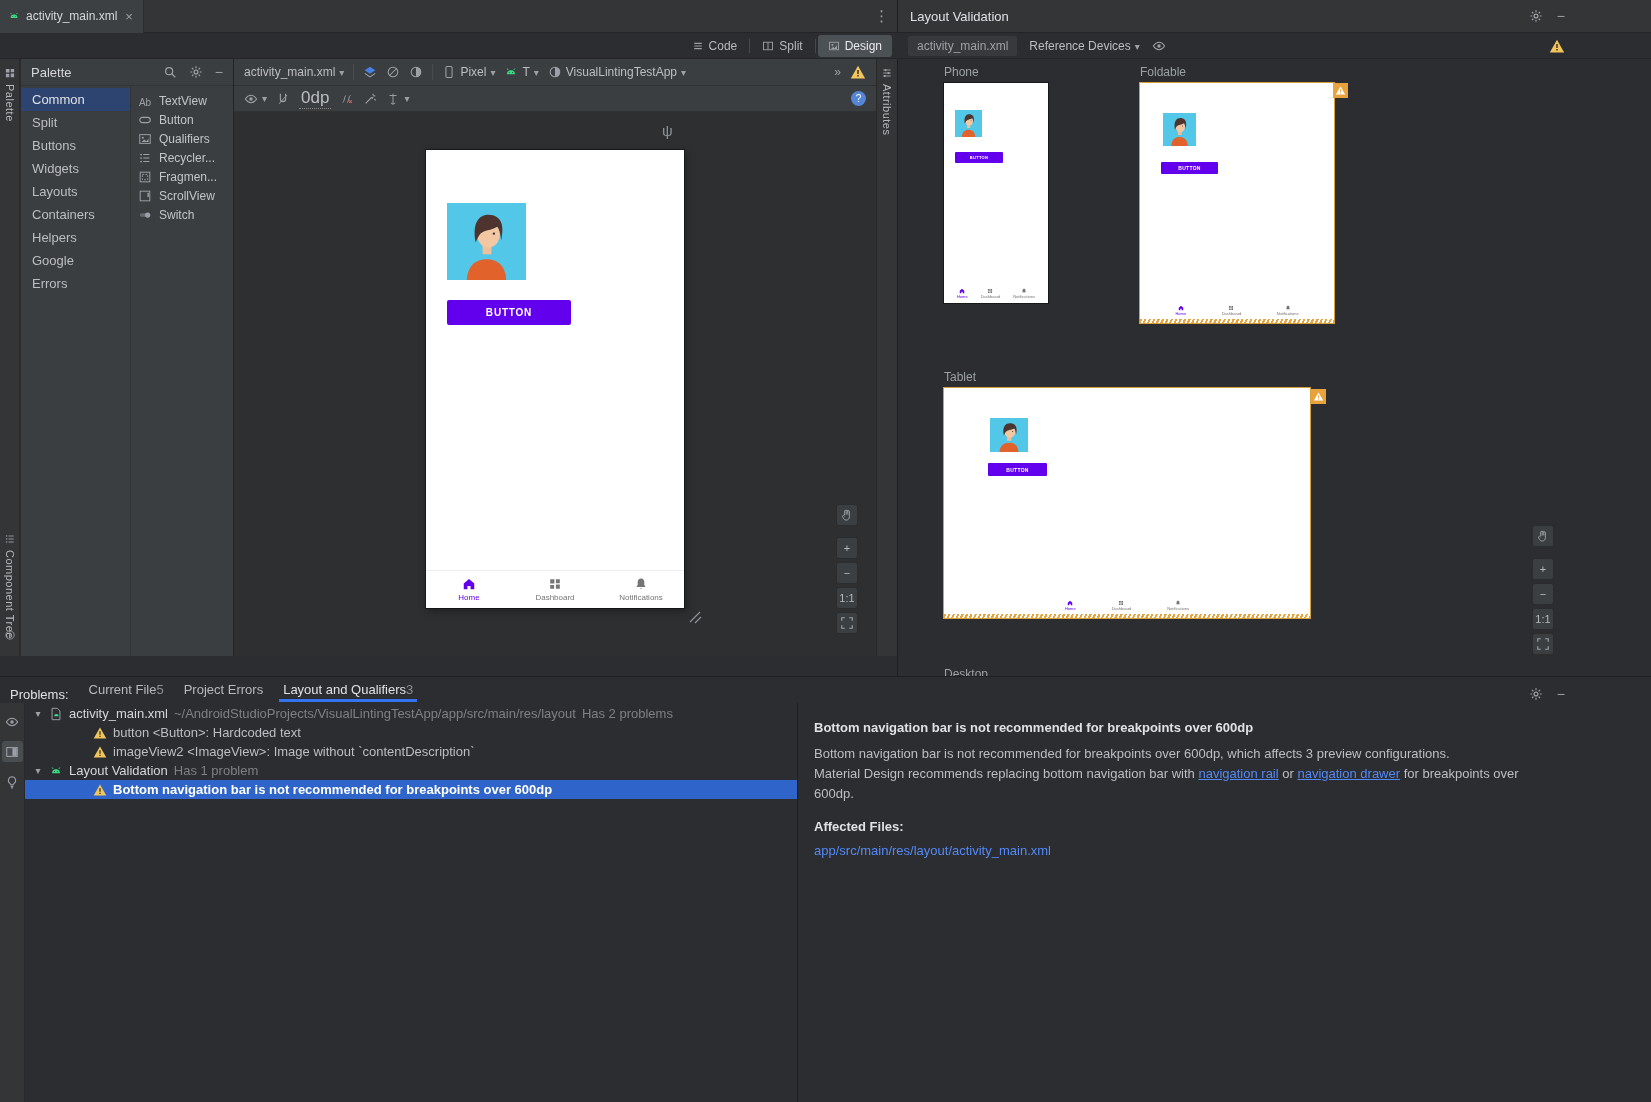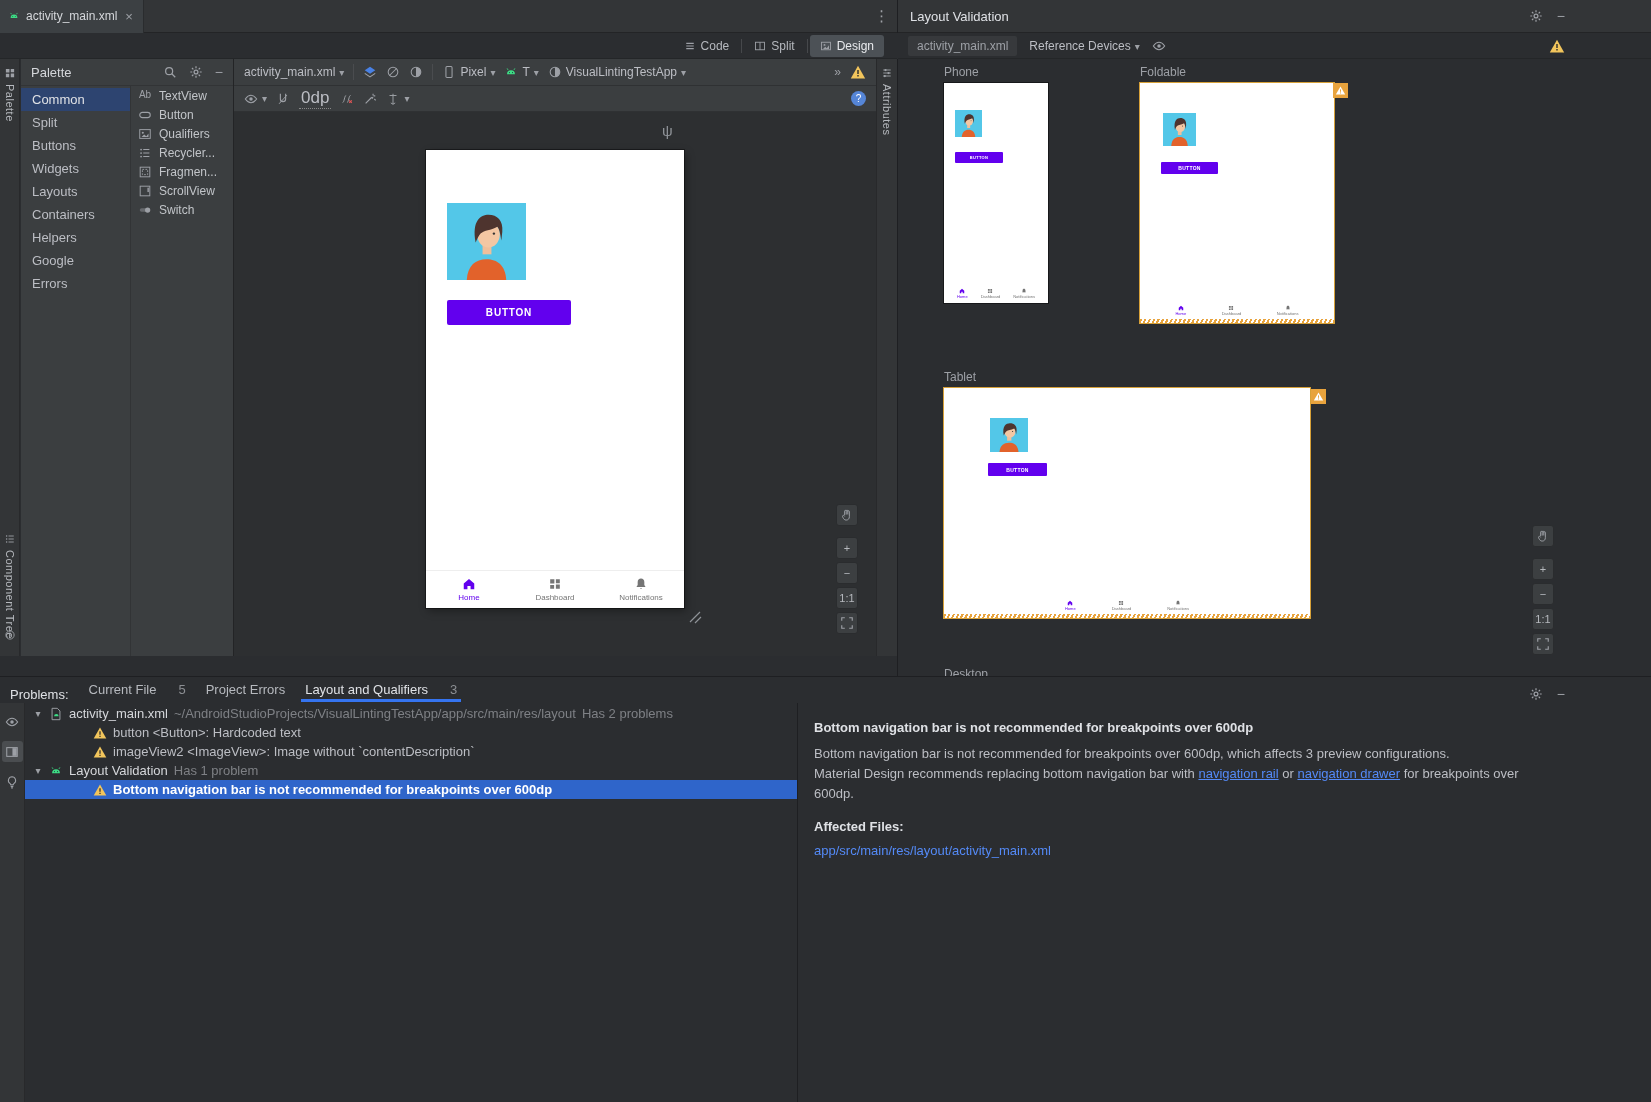--- a/index.html
+++ b/index.html
@@ -12,21 +12,21 @@
 
 .titlebar{position:absolute;left:0;top:0;width:897px;height:33px;background:#333537;border-bottom:1px solid #232426;display:flex;align-items:center}
 .file-tab{display:flex;align-items:center;gap:6px;height:33px;padding:0 10px 0 8px;background:#3C4043;border-right:1px solid #2A2C2E;font-size:12px;color:#D5D7DB;cursor:pointer}
 .tab-close{color:#9DA0A6;font-size:13px;margin-left:2px}
 .kebab{margin-left:auto;margin-right:8px;color:#9DA0A6;font-size:15px}
 .val-header{position:absolute;left:898px;top:0;width:753px;height:33px;background:#333537;border-bottom:1px solid #232426;display:flex;align-items:center;gap:14px;padding:0 86px 0 12px}
 .vh-title{color:#DFE1E5;margin-right:auto}
 .minz{color:#9DA0A6;font-size:14px}
 .v-divider{position:absolute;left:897px;top:0;width:1px;height:676px;background:#1E1F22}
 
-.mode-row{position:absolute;left:3px;top:33px;width:897px;height:26px;background:#2B2D30}
+.mode-row{position:absolute;left:11px;top:33px;width:897px;height:26px;background:#2B2D30}
 .mode-toggle{position:absolute;right:16px;top:2px;display:flex;align-items:center;height:22px}
 .mode-item{display:flex;align-items:center;gap:5px;height:22px;padding:0 10px;font-size:12px;color:#B6B9BE;border-radius:3px;cursor:pointer}
 .mode-item.active{background:#4C5156;color:#E8EAED}
 .msep{width:1px;height:14px;background:#46484B;margin:0 2px}
 
 .val-toolbar{position:absolute;left:898px;top:33px;width:753px;height:26px;display:flex;align-items:center;gap:12px;padding:0 86px 0 10px;background:#2B2D30}
 .val-tab{font-size:12px;color:#9DA0A6;background:#37393C;padding:3px 9px;border-radius:2px}
 .val-filter{display:flex;align-items:center;gap:4px;font-size:12px;color:#BCBEC4}
 .chev{color:#9DA0A6;font-size:10px}
 .warn-right{margin-left:auto}
@@ -40,21 +40,21 @@
 
 
 .palette{position:absolute;left:21px;top:59px;width:213px;height:597px;background:#3B3E40;border-right:1px solid #232426}
 .palette-header{height:27px;display:flex;align-items:center;gap:12px;padding:0 10px;border-bottom:1px solid #323436}
 .palette-title{color:#D5D7DB;margin-right:auto}
 .palette-cols{display:flex;height:calc(100% - 27px)}
 .cats{width:110px;border-right:1px solid #323436;padding-top:2px}
 .cat{height:23px;line-height:23px;padding-left:11px;color:#BCBEC4;font-size:13px;cursor:pointer}
 .cat.active{background:#2D4470;color:#DFE1E5}
 .items{flex:1;padding-top:3px}
-.pitem{height:19px;display:flex;align-items:flex-start;gap:7px;padding-left:7px;font-size:12px;color:#C2C5C9;cursor:pointer}
+.pitem{height:19px;display:flex;align-items:flex-end;gap:7px;padding-left:7px;font-size:12px;color:#C2C5C9;cursor:pointer}
 .ab{font-size:10px;color:#9DA0A6;width:14px;text-align:center;flex:none}
 
 
 .canvas-wrap{position:absolute;left:234px;top:59px;width:642px;height:597px;background:#2D2F31}
 .dtb{display:flex;align-items:center;gap:9px;padding:0 10px;background:#3B3E40;border-bottom:1px solid #2F3133;font-size:12px}
 .dtb1{height:27px}
 .dtb2{height:26px}
 .tsep{width:1px;height:16px;background:#4A4C4F}
 .tchip{display:flex;align-items:center;gap:4px;color:#BCBEC4;cursor:pointer}
 .margin-val{font-size:17px;color:#BCBEC4;border-bottom:1px dotted #888;padding:0 2px;cursor:pointer}
@@ -94,21 +94,21 @@
 .mini-nav-item.active .mlabel{color:#6200EE}
 .squiggle{position:absolute;left:0;right:0;bottom:0;height:4px;background:repeating-linear-gradient(115deg,#E8A33D 0 2px,rgba(0,0,0,0) 2px 4px)}
 .lint-badge{position:absolute;width:15px;height:15px;background:#E8A33D;display:flex;align-items:center;justify-content:center}
 .lint-badge svg{width:11px;height:11px}
 .valzoom{position:absolute;left:634px;top:466px;display:flex;flex-direction:column;gap:3px}
 
 
 .problems{position:absolute;left:0;top:676px;width:1651px;height:426px;background:#2B2D30;border-top:1px solid #1E1F22}
 .p-header{height:25px;display:flex;align-items:flex-end;gap:20px;padding:0 10px}
 .p-title{color:#DFE1E5}
-.p-tab{position:relative;display:flex;align-items:center;gap:22px;height:25px;color:#B6B9BE;cursor:pointer}
+.p-tab{position:relative;display:flex;align-items:center;gap:0;height:25px;color:#B6B9BE;cursor:pointer}
 .p-count{color:#8C8F93}
 .p-tab.active{color:#DFE1E5}
 .p-tab.active::after{content:"";position:absolute;left:-4px;right:-4px;bottom:0;height:3px;background:#3574F0}
 .p-hdr-icons{margin-left:auto;display:flex;align-items:center;gap:14px;padding-right:76px}
 .p-body{position:absolute;left:0;top:26px;right:0;bottom:0;display:flex}
 .p-strip{width:25px;background:#333537;border-right:1px solid #28292B;display:flex;flex-direction:column;align-items:center;gap:9px;padding-top:8px}
 .strip-btn{width:21px;height:21px;display:flex;align-items:center;justify-content:center;border-radius:3px;cursor:pointer}
 .strip-btn.active{background:#4A4D50}
 .p-tree{width:772px;padding-top:1px;font-size:13px}
 .trow{height:19px;display:flex;align-items:center;gap:6px;white-space:nowrap;overflow:hidden;cursor:pointer}

